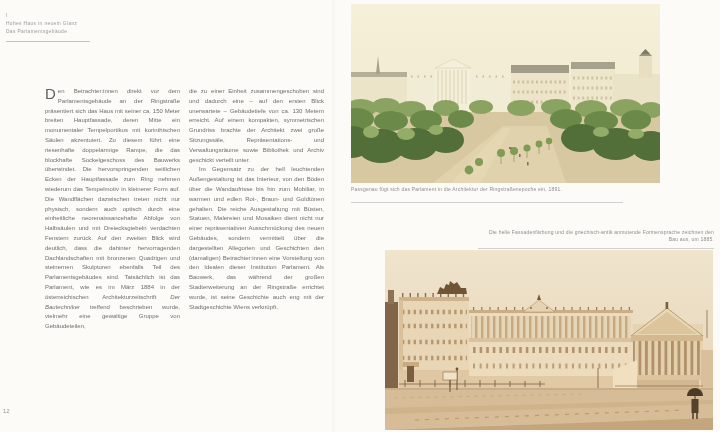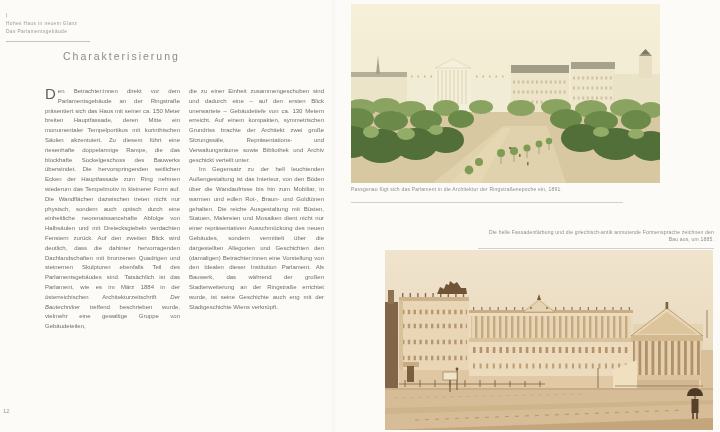--- a/index.html
+++ b/index.html
@@ -73,21 +73,20 @@
 
   <div class="gutter"></div>
 
   <header class="chapter-header">
     <div>I</div>
     <div>Hohes Haus in neuem Glanz</div>
     <div>Das Parlamentsgebäude</div>
     <div class="ch-rule"></div>
   </header>
 
-  <h1 class="page-title">Charakterisierung</h1>
 
   <section class="columns">
     <div class="col">
       <p><span class="dropcap">D</span><span>en Betrachter:innen direkt vor dem Parlamentsgebäude an der Ringstraße präsentiert sich das Haus mit seiner ca. 150 Meter breiten Hauptfassade, deren Mitte ein monumentaler Tempelportikus mit korinthischen Säulen akzentuiert. Zu diesem führt eine riesenhafte doppelarmige Rampe, die das blockhafte Sockelgeschoss des Bauwerks überwindet. Die hervorspringenden seitlichen Ecken der Hauptfassade zum Ring nehmen wiederum das Tempelmotiv in kleinerer Form auf. Die Wandflächen dazwischen treten nicht nur physisch, sondern auch optisch durch eine einheitliche neorenaissancehafte Abfolge von Halbsäulen und mit Dreiecksgiebeln verdachten Fenstern zurück. Auf den zweiten Blick wird deutlich, dass die dahinter hervorragenden Dachlandschaften mit bronzenen Quadrigen und steinernen Skulpturen ebenfalls Teil des Parlamentsgebäudes sind. Tatsächlich ist das Parlament, wie es im März 1884 in der österreichischen Architekturzeitschrift </span><em>Der Bautechniker</em><span> treffend beschrieben wurde, vielmehr eine gewaltige Gruppe von Gebäudeteilen,</span></p>
     </div>
     <div class="col">
       <p>die zu einer Einheit zusammengeschoben sind und dadurch eine – auf den ersten Blick unerwartete – Gebäudetiefe von ca. 130 Metern erreicht. Auf einem kompakten, symmetrischen Grundriss brachte der Architekt zwei große Sitzungssäle, Repräsentations- und Verwaltungsräume sowie Bibliothek und Archiv geschickt verteilt unter.</p>
       <p>Im Gegensatz zu der hell leuchtenden Außengestaltung ist das Interieur, von den Böden über die Wandaufrisse bis hin zum Mobiliar, in warmen und edlen Rot-, Braun- und Goldtönen gehalten. Die reiche Ausgestaltung mit Büsten, Statuen, Malereien und Mosaiken dient nicht nur einer repräsentativen Ausschmückung des neuen Gebäudes, sondern vermittelt über die dargestellten Allegorien und Geschichten den (damaligen) Betrachter:innen eine Vorstellung von den Idealen dieser Institution Parlament. Als Bauwerk, das während der großen Stadterweiterung an der Ringstraße errichtet wurde, ist seine Geschichte auch eng mit der Stadtgeschichte Wiens verknüpft.</p>
     </div>
   </section>

